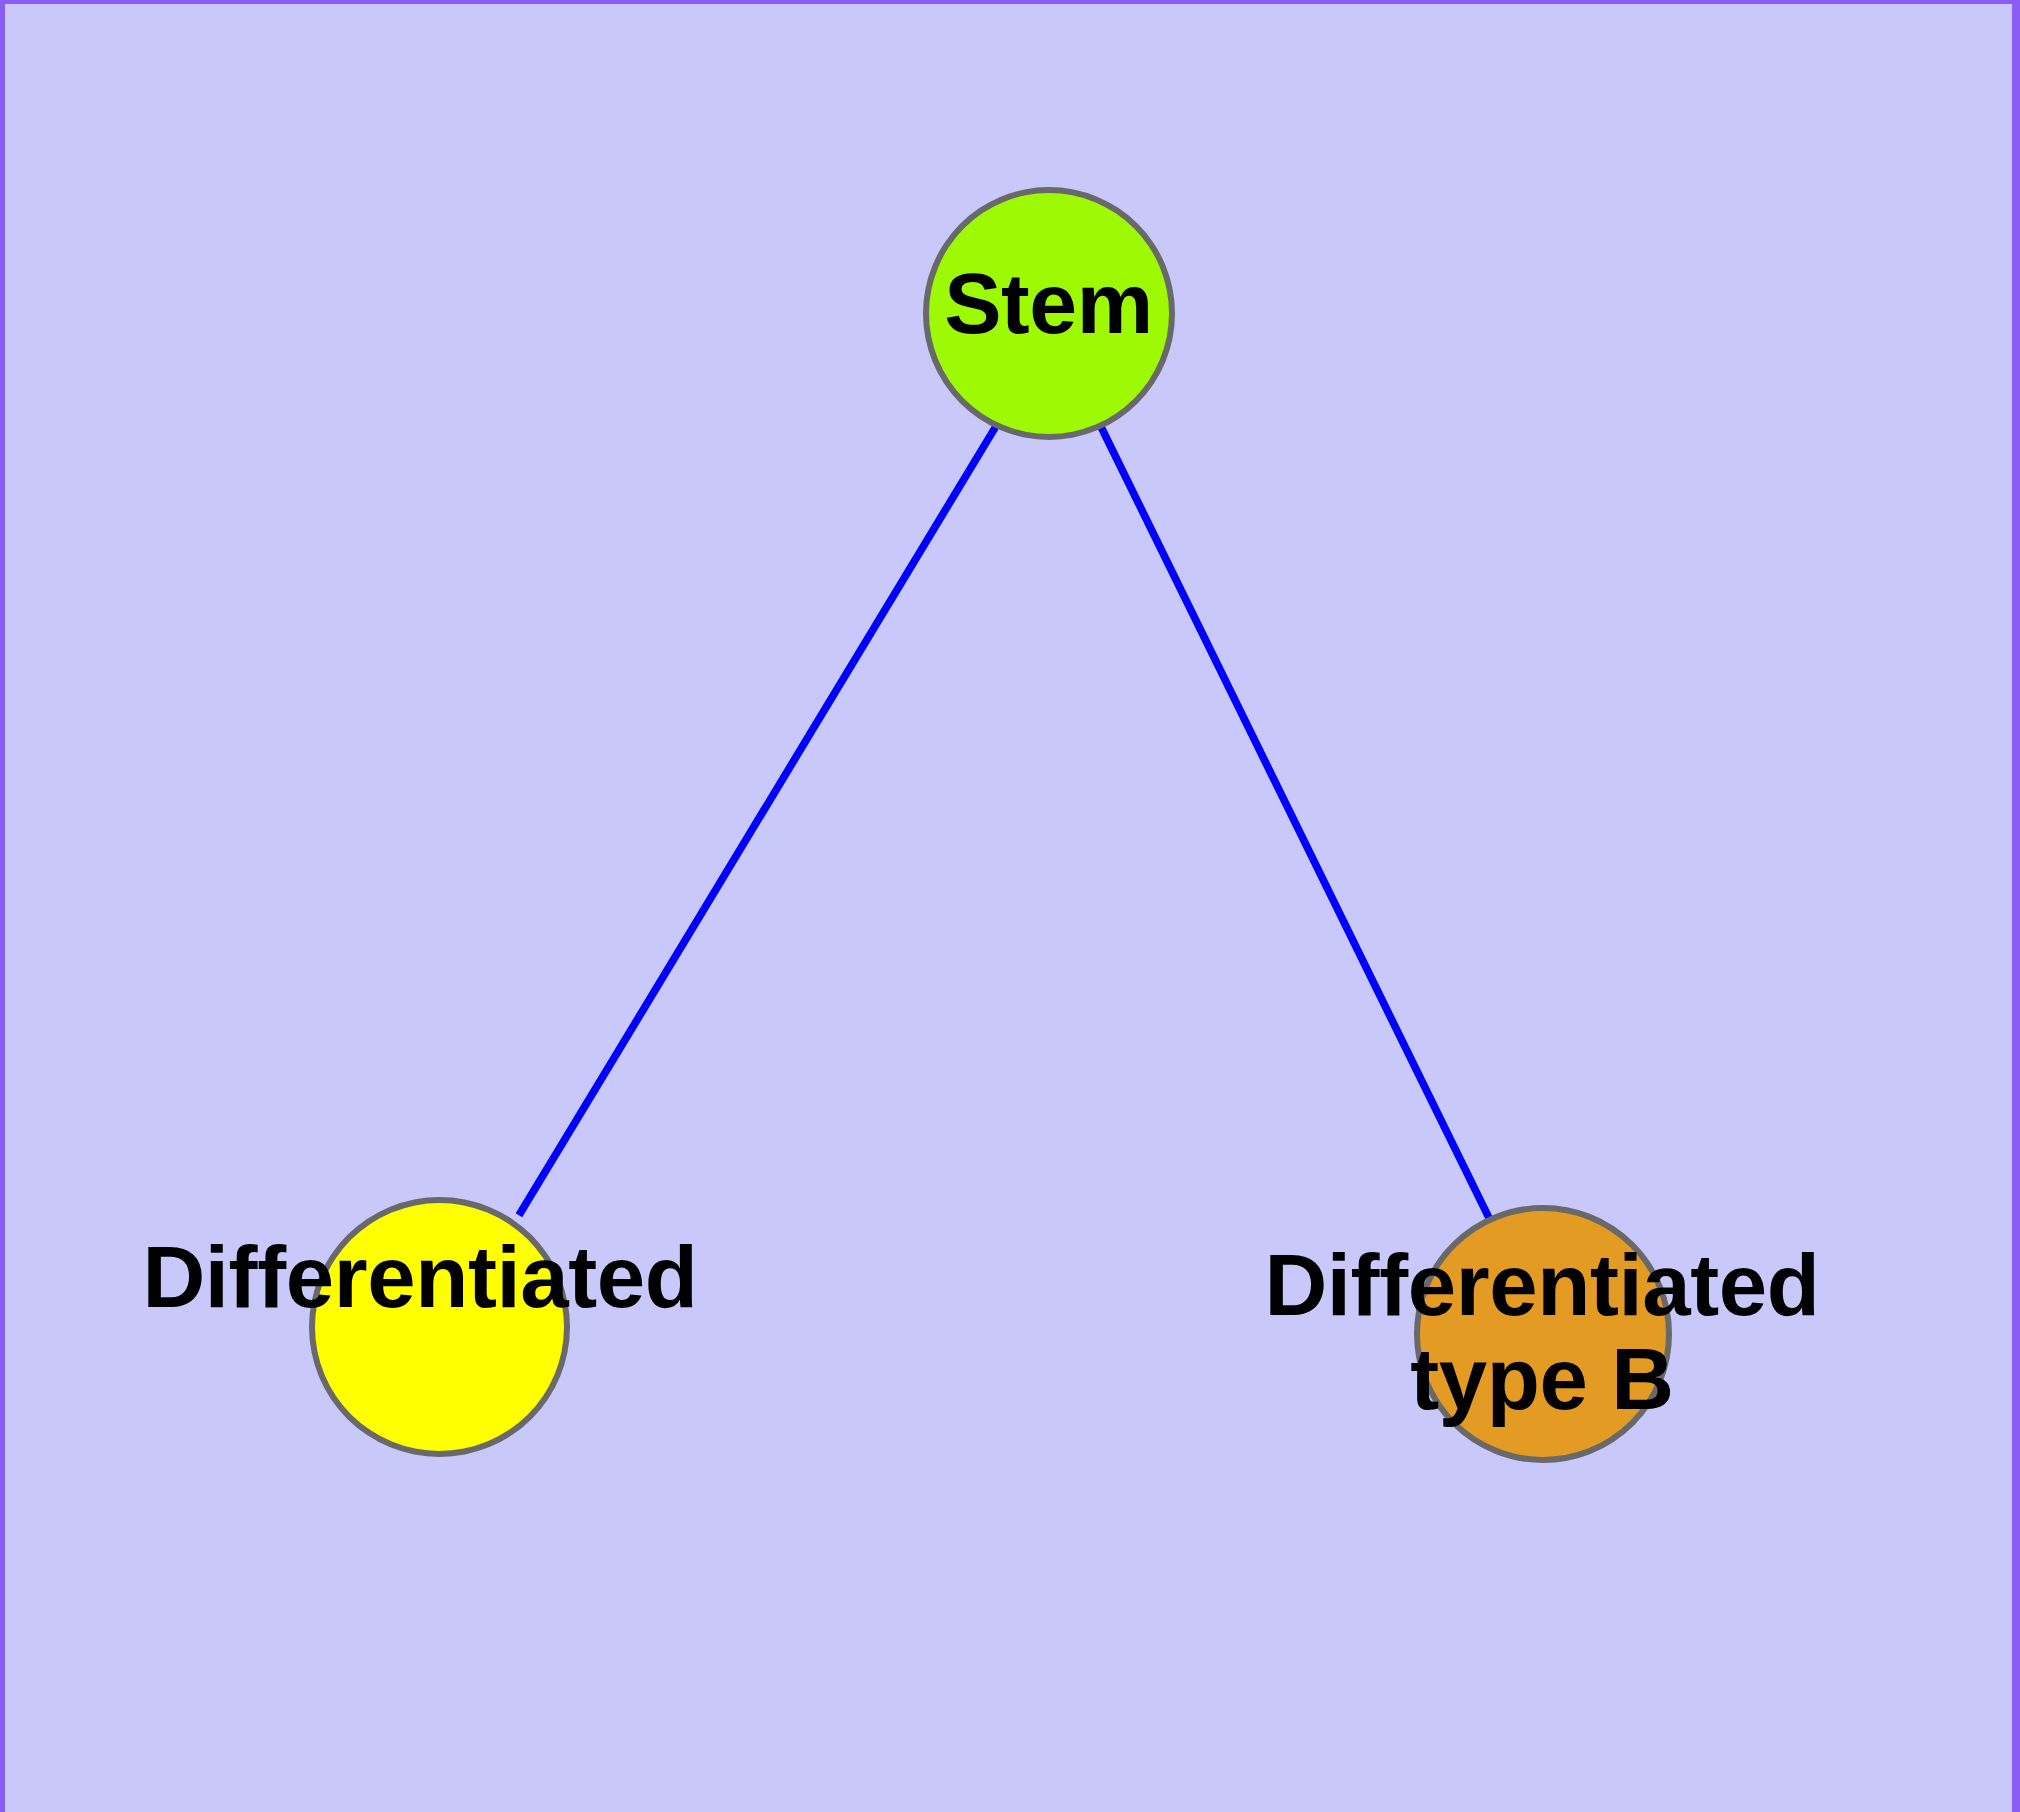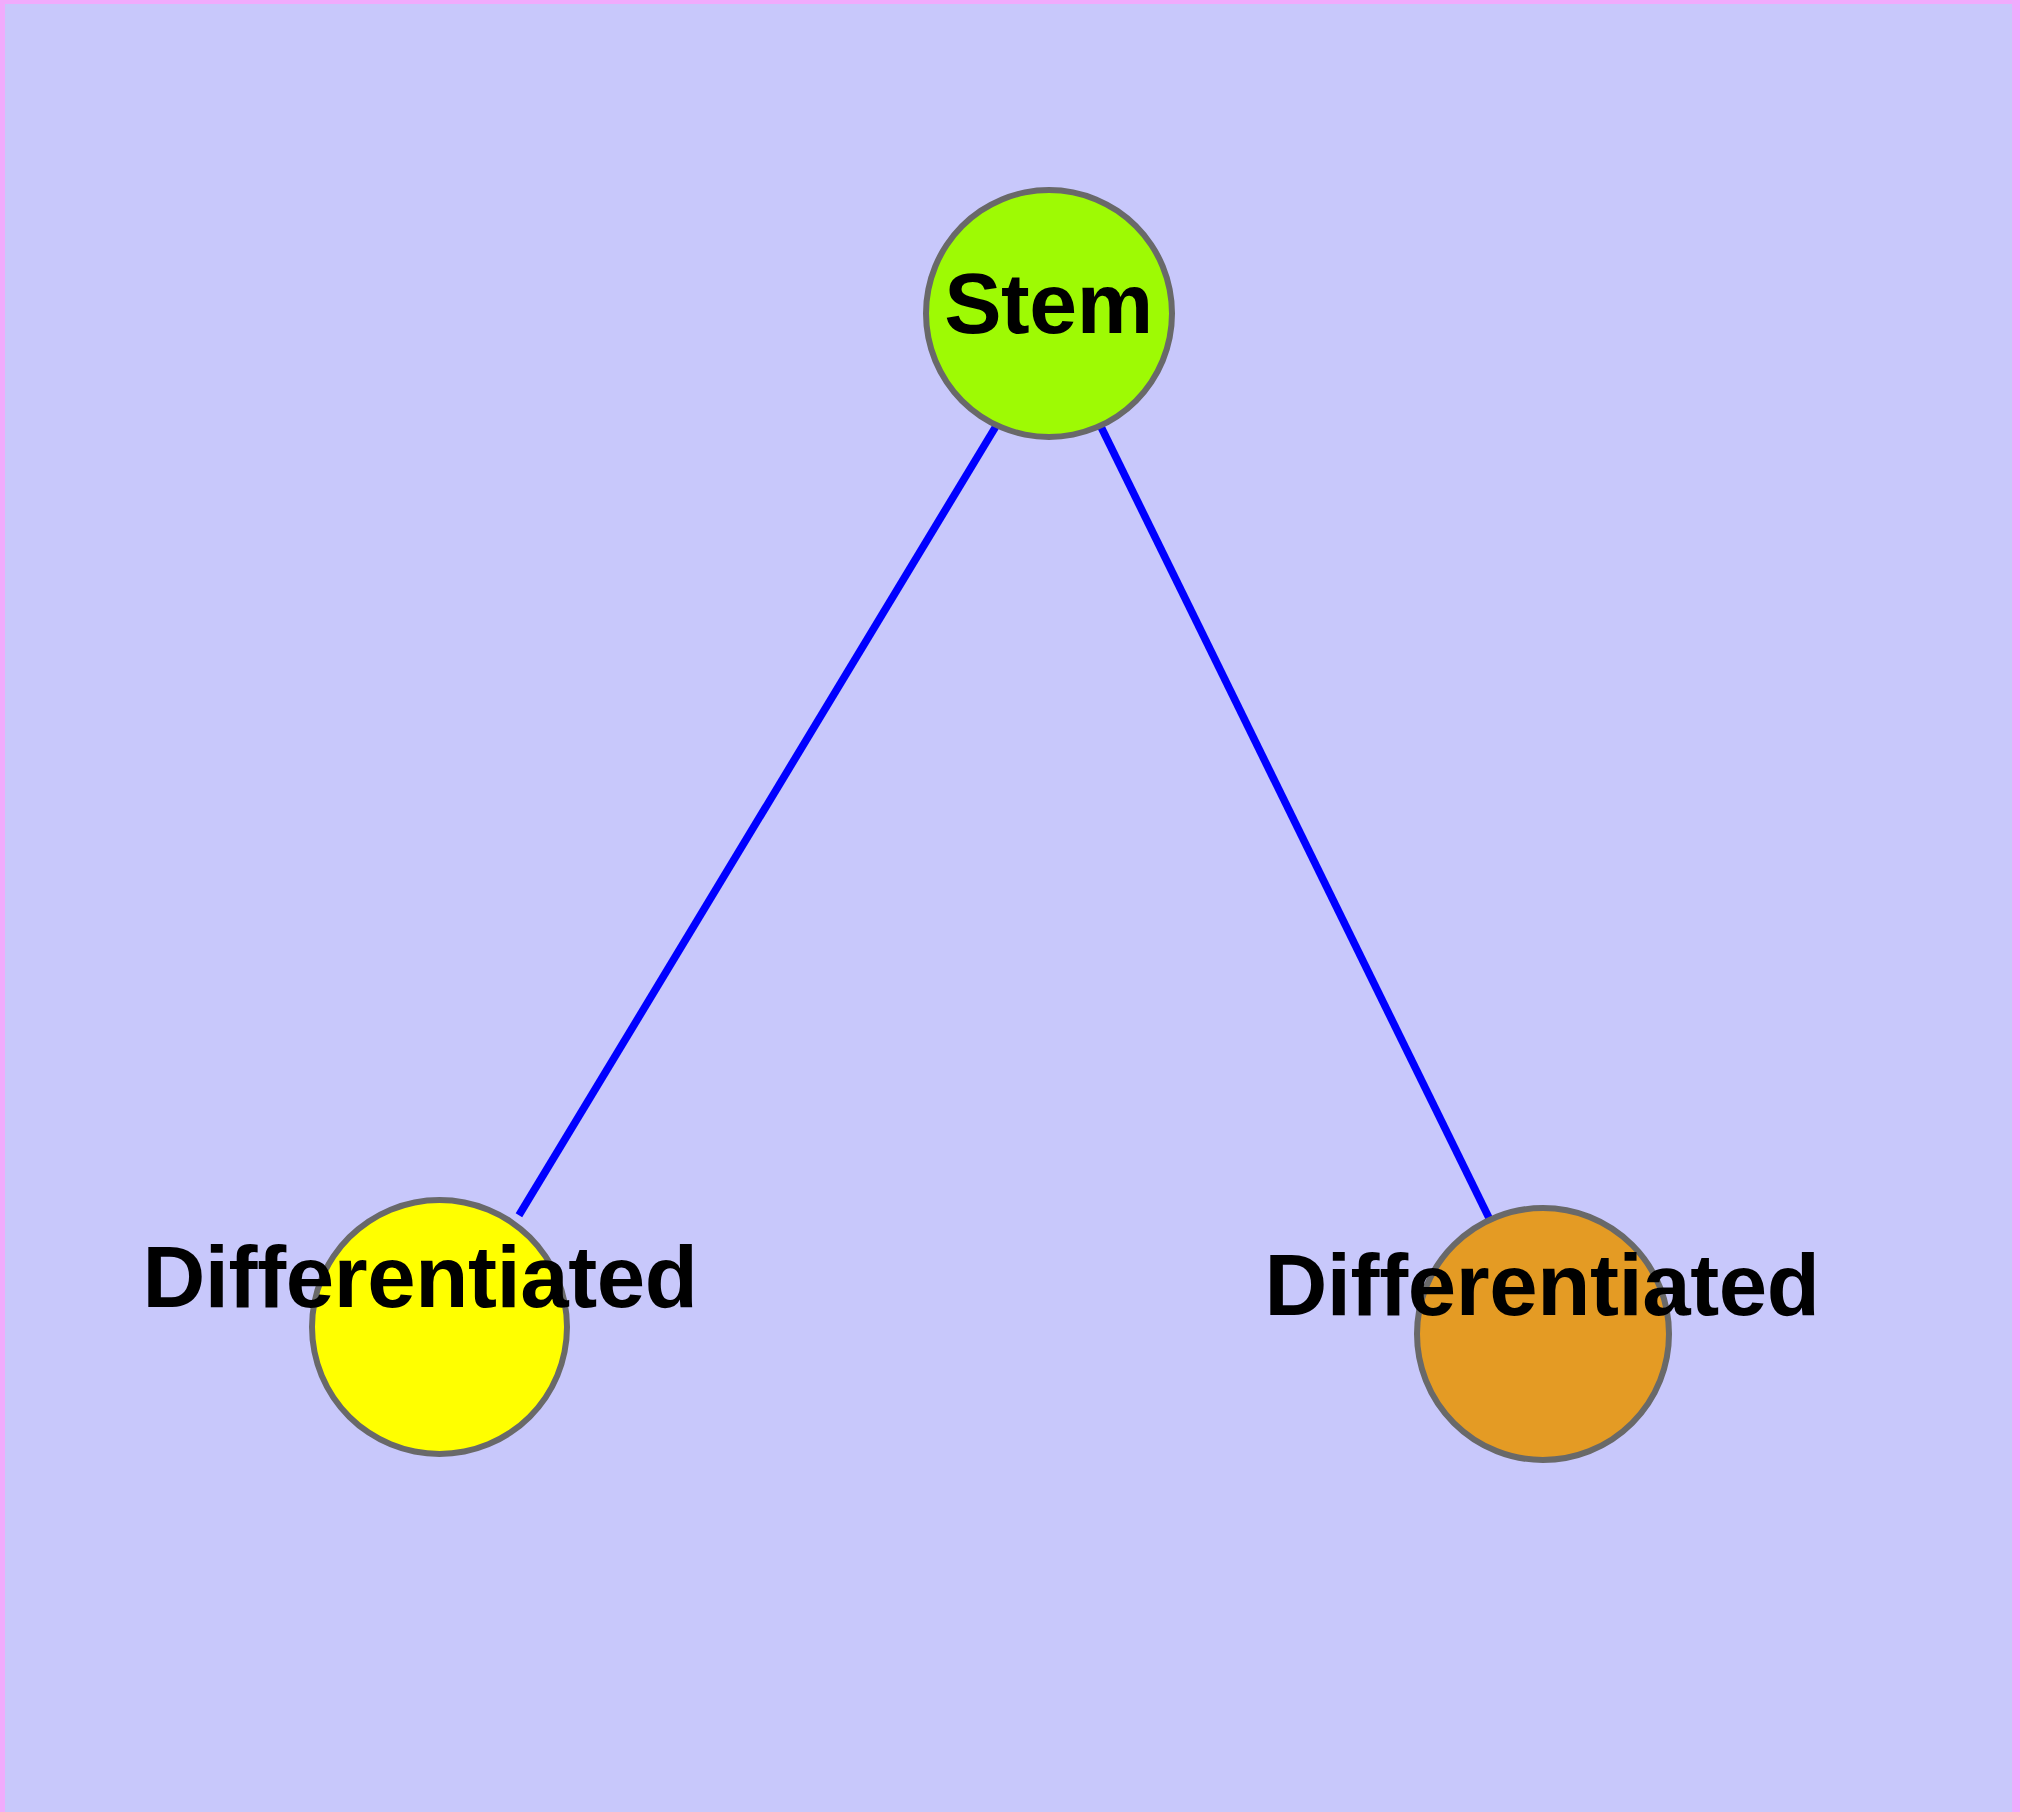--- a/index.html
+++ b/index.html
@@ -4,21 +4,21 @@
 <style>
   html, body {
     margin: 0;
     padding: 0;
     background: #ffffff;
   }
   #stage {
     position: relative;
     width: 2021px;
     height: 1812px;
-    background: #f0abfc;
+    background: #8b5cf6;
     overflow: hidden;
     font-family: "Liberation Sans", sans-serif;
   }
   #canvas {
     position: absolute;
     left: 5.1px;
     top: 4.2px;
     width: 2007px;
     height: 1808px;
     background: #c8c8fb;
@@ -123,16 +123,17 @@
     <div id="node-a-circle" class="node-circle"></div>
     <div id="node-a-label" class="node-label">
       <span class="label-line">Differentiated</span>
     </div>
   </div>
 
   <div class="node-group">
     <div id="node-b-circle" class="node-circle"></div>
     <div id="node-b-label" class="node-label">
       <span class="label-line">Differentiated</span>
+      <span class="label-line">type B</span>
     </div>
   </div>
 </div>
 
 
 </body></html>

